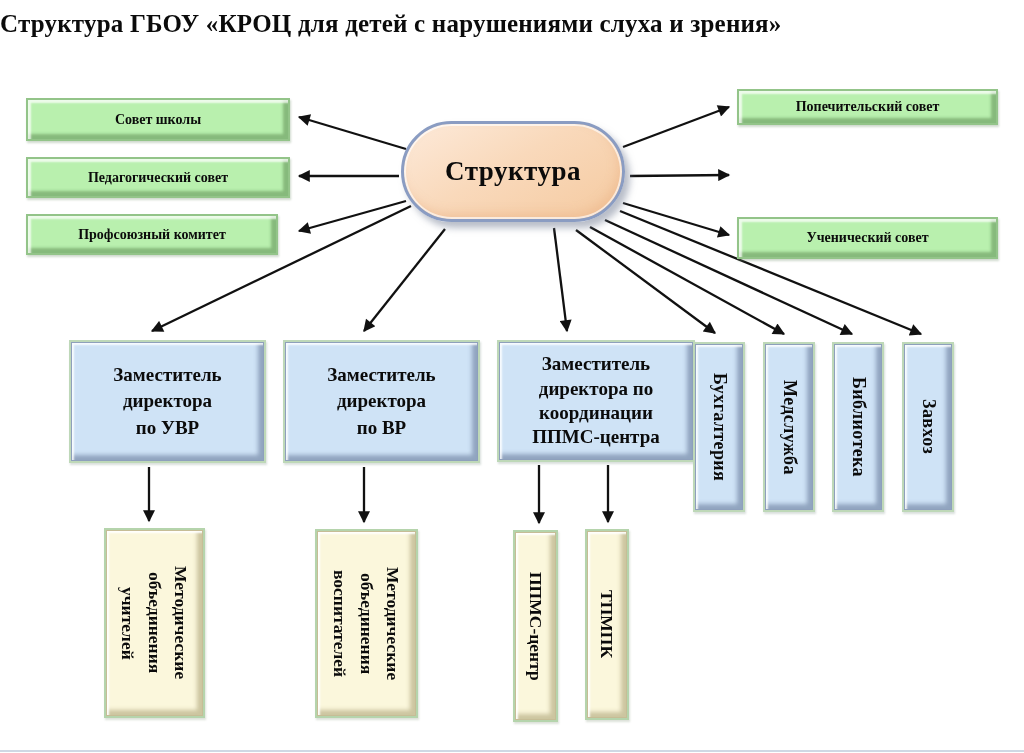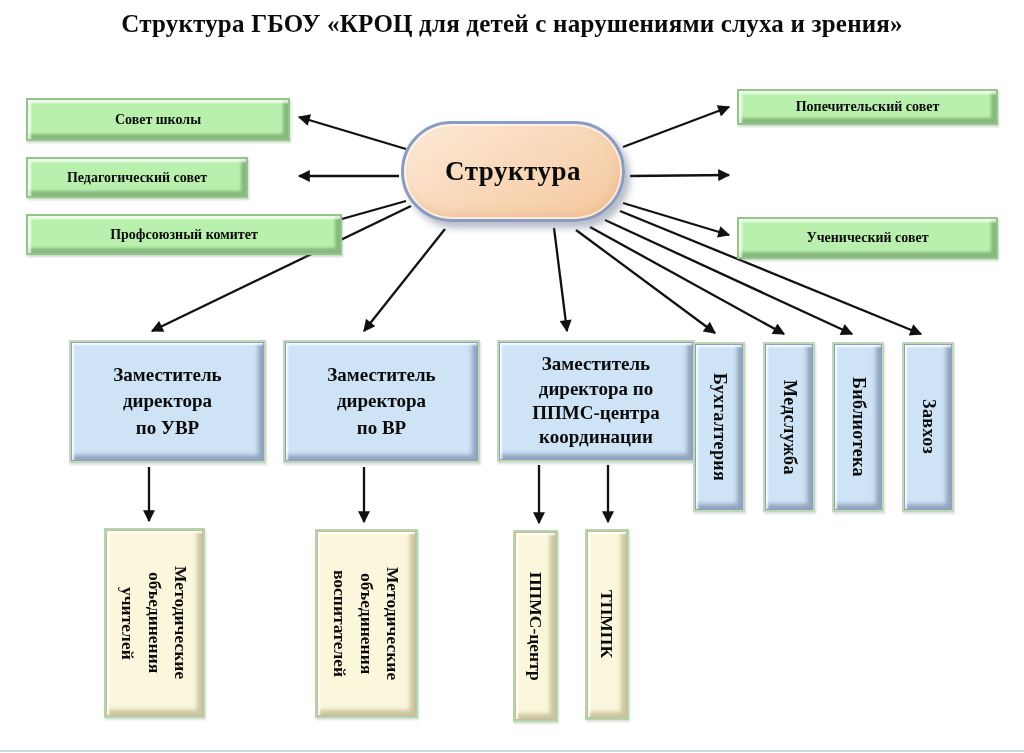--- a/index.html
+++ b/index.html
@@ -1,21 +1,21 @@
 <!DOCTYPE html>
 <html lang="ru"><head>
 <meta charset="utf-8">
 <style>
   html,body{margin:0;padding:0;background:#fff;}
   .canvas{
     position:relative;width:1024px;height:753px;background:#ffffff;
     font-family:"Liberation Serif","DejaVu Serif",serif;color:#0b0b0b;overflow:hidden;
   }
   .title{
-    position:absolute;left:0;top:10px;width:1024px;text-align:center;
+    position:absolute;left:0;top:10px;width:1024px;
     font-size:25px;font-weight:bold;letter-spacing:.2px;
   }
   .arrows{position:absolute;left:0;top:0;width:1024px;height:753px;pointer-events:none;}
   .node{
     position:absolute;display:flex;align-items:center;justify-content:center;
     font-weight:bold;text-align:center;box-sizing:border-box;
   }
   .green{
     background:#b9f0ae;border:2px solid #93c489;font-size:14px;
     box-shadow:inset 3px 3px 2px rgba(255,255,255,.75),
@@ -85,24 +85,24 @@
     </g>
   </svg>
 
   <div class="node director" style="left:401px;top:121px;width:224px;height:101px">
     <span>Структура</span>
   </div>
 
   <div class="node green" style="left:26px;top:98px;width:264px;height:43px">
     <span>Совет школы</span>
   </div>
-  <div class="node green" style="left:26px;top:157px;width:222px;height:41px">
+  <div class="node green" style="left:26px;top:157px;width:264px;height:41px">
     <span>Педагогический совет</span>
   </div>
-  <div class="node green" style="left:26px;top:214px;width:316px;height:41px">
+  <div class="node green" style="left:26px;top:214px;width:252px;height:41px">
     <span>Профсоюзный комитет</span>
   </div>
 
   <div class="node green" style="left:737px;top:89px;width:261px;height:36px">
     <span>Попечительский совет</span>
   </div>
   <div class="node green" style="left:737px;top:217px;width:261px;height:42px">
     <span>Ученический совет</span>
   </div>
 
@@ -117,22 +117,22 @@
     <div>
       <span>Заместитель</span>
       <span>директора</span>
       <span>по ВР</span>
     </div>
   </div>
   <div class="node blue deputy" style="left:477px;top:340px;width:198px;height:122px;line-height:1.28">
     <div>
       <span>Заместитель</span>
       <span>директора по</span>
+      <span>координации</span>
       <span>ППМС-центра</span>
-      <span>координации</span>
     </div>
   </div>
 
   <div class="node blue vert svc" style="left:693px;top:342px;width:52px;height:170px">
     <span class="vtext">Бухгалтерия</span>
   </div>
   <div class="node blue vert svc" style="left:763px;top:342px;width:52px;height:170px">
     <span class="vtext">Медслужба</span>
   </div>
   <div class="node blue vert svc" style="left:832px;top:342px;width:52px;height:170px">

